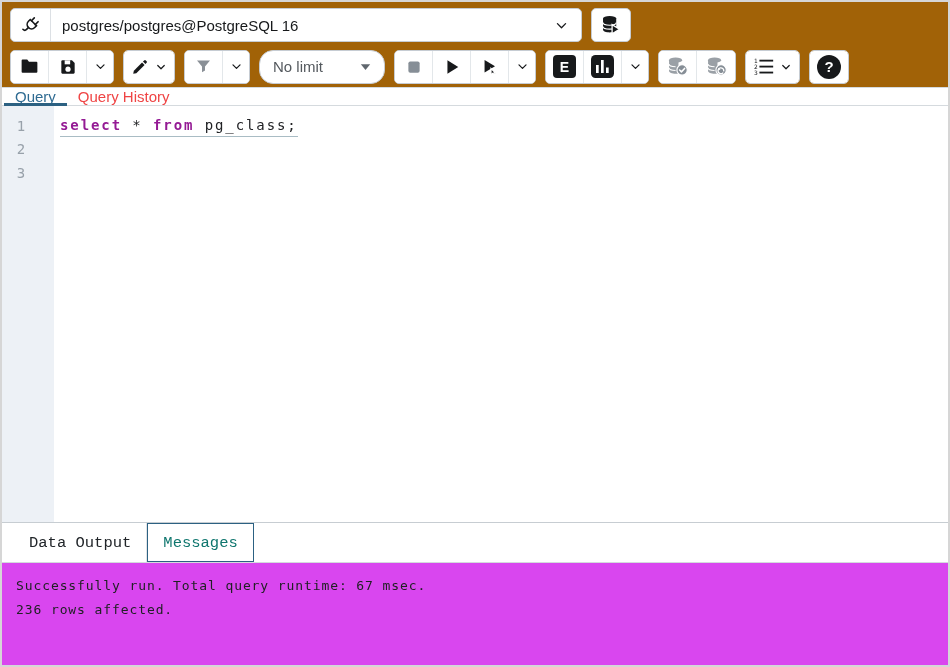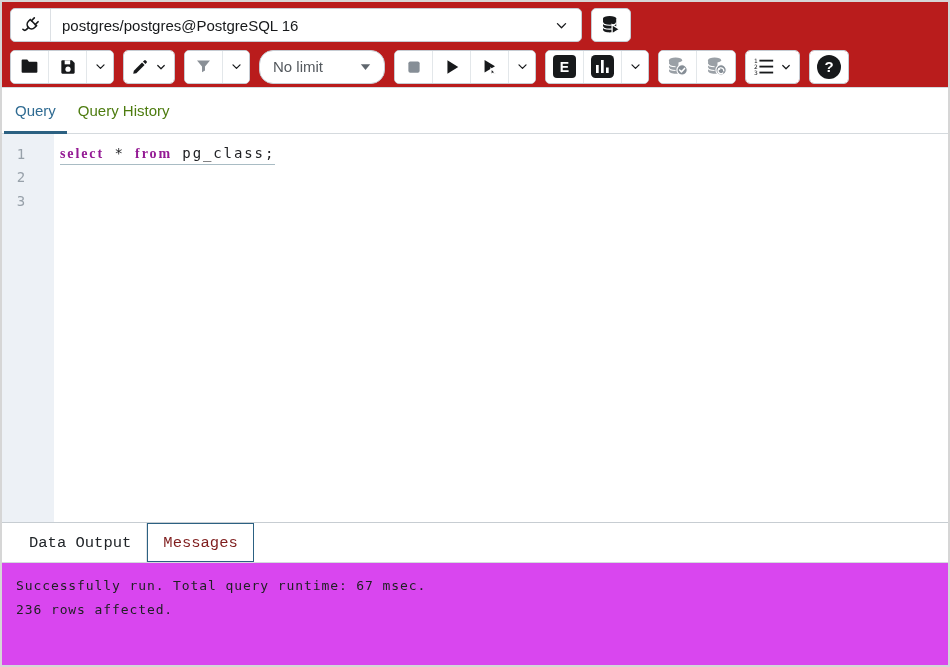--- a/index.html
+++ b/index.html
@@ -6,21 +6,21 @@
   html,body { background:#f2f2f2; }
   .app {
     width:950px; height:667px;
     border:2px solid #d6d6d6;
     background:#fff;
     font-family:"Liberation Sans", sans-serif;
     display:flex; flex-direction:column;
     overflow:hidden;
   }
   
-  .chrome { background:#b91c1c; }
+  .chrome { background:#a16207; }
   .topbar { height:44px; padding:6px 8px 0 8px; display:flex; gap:9px; }
   .conn-group {
     display:flex; align-items:center; width:572px; height:34px;
     background:#fff; border:1px solid #c6ccd3; border-radius:5px;
   }
   .conn-icon-box { width:40px; height:100%; display:flex; align-items:center; justify-content:center; border-right:1px solid #dce0e4; }
   .conn-label { flex:1; padding:0 11px; font-size:15px; color:#17191b; white-space:nowrap; overflow:hidden; }
   .conn-caret { padding:0 12px; display:flex; align-items:center; cursor:pointer; height:100%; }
   .icon-btn {
     width:40px; height:34px; background:#fff; border:1px solid #c6ccd3; border-radius:5px;
@@ -43,44 +43,44 @@
   .sq-badge {
     width:23px; height:23px; background:#17191b; color:#fff; border-radius:4px;
     display:flex; align-items:center; justify-content:center;
     font-size:14px; font-weight:bold; font-family:"Liberation Sans",sans-serif;
   }
   .circle-badge {
     width:24px; height:24px; background:#17191b; color:#fff; border-radius:50%;
     display:flex; align-items:center; justify-content:center; font-size:15px; font-weight:bold;
   }
   
-  .tabs { background:#fff; display:flex; height:46px; padding-left:2px; border-bottom:1px solid #d5dade; }
-  .tab { padding:0 11px; display:flex; align-items:center; font-size:15px; color:#4d7c0f; position:relative; cursor:pointer; }
+  .tabs { background:#fff; display:flex; height:18px; padding-left:2px; border-bottom:1px solid #d5dade; }
+  .tab { padding:0 11px; display:flex; align-items:center; font-size:15px; color:#ef4444; position:relative; cursor:pointer; }
   .tab.active { color:#2f6b92; }
   .tab.active::after { content:""; position:absolute; left:0; right:0; bottom:-1px; height:3px; background:#2c6182; }
   
   .editor { flex:1; display:flex; background:#fff; border-bottom:1px solid #c7cdd2; overflow:hidden; cursor:text; }
   .gutter {
     width:52px; background:#edf1f6; padding:9px 14px 0 0; text-align:center;
     font-family:"DejaVu Sans Mono", monospace; font-size:14px; color:#98a1aa;
   }
   .ln { height:23.3px; line-height:23.3px; }
   .code { flex:1; padding:9px 0 0 6px; font-family:"DejaVu Sans Mono", monospace; font-size:14px; letter-spacing:1.9px; color:#202124; }
   .code-line { height:23.3px; line-height:23.3px; white-space:pre; width:max-content; min-width:8px; }
   .code-line.underline { border-bottom:1px solid #a9bcc4; height:22.3px; line-height:21.3px; margin-bottom:1px; }
-  .tok-kw { color:#941a94; font-weight:bold;font-family:Liberation Serif, serif; }
+  .tok-kw { color:#941a94; font-weight:bold; }
   .tok-pl { color:#202124; }
   
   .bottom-tabs { height:40px; display:flex; align-items:stretch; padding-left:12px; border-bottom:1px solid #d5dade; background:#fff; }
   .btab {
     padding:0 15px; display:flex; align-items:center; font-size:15.5px; color:#212529;
     border-right:1px solid #e1e4e7; cursor:pointer; background:#fff; border-top:none; border-bottom:none; border-left:none;
     font-family:Liberation Mono, monospace;
   }
-  .btab.active { color:#7f1d1d; border:1px solid #2c6182; }
+  .btab.active { color:#0f766e; border:1px solid #2c6182; }
   
   .messages {
     height:102px; background:#d946ef; padding:11px 14px;
     font-family:"DejaVu Sans Mono", monospace; font-size:13px; letter-spacing:0.9px;
     color:#202124; line-height:24px;
   }
   svg { display:block; }
 </style>
 </head>
 <body>

